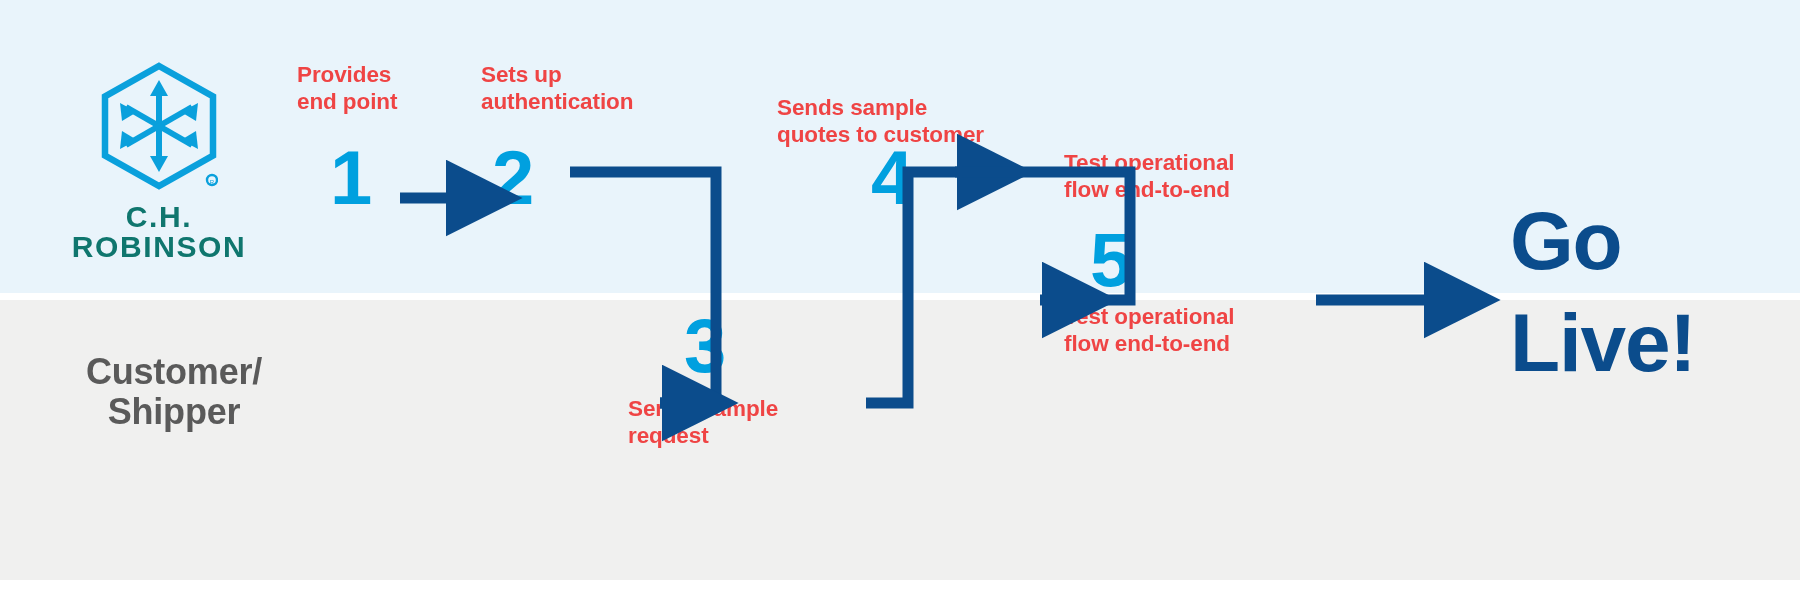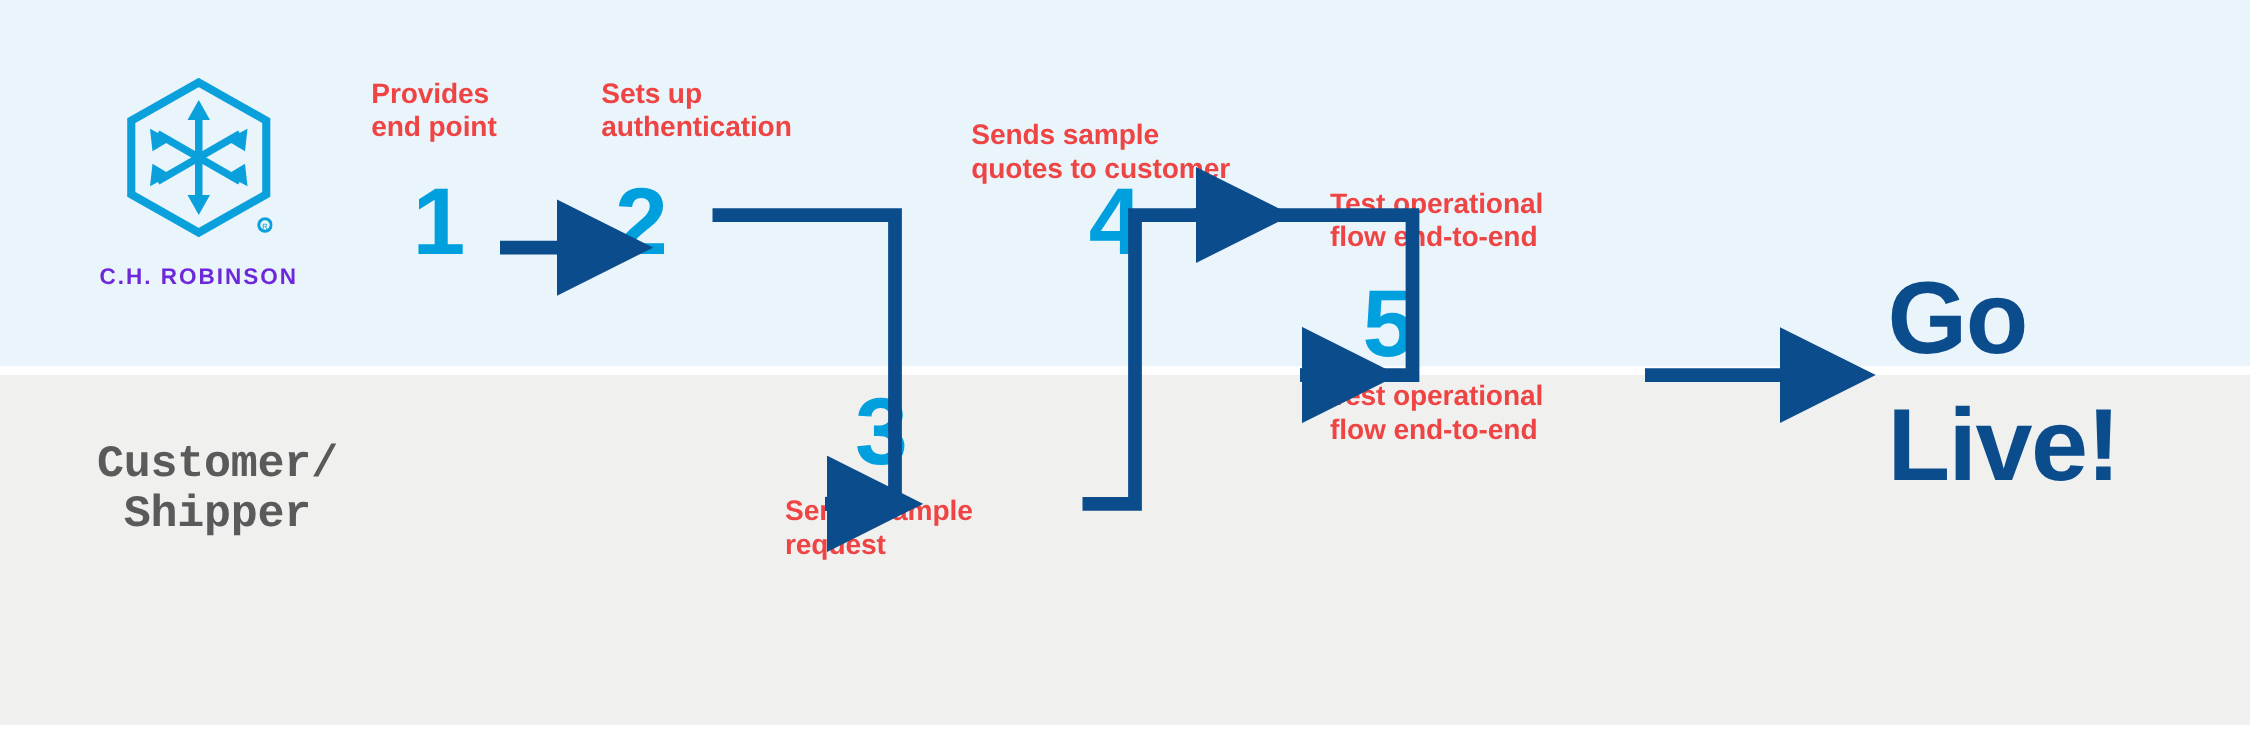--- a/index.html
+++ b/index.html
@@ -13,36 +13,36 @@
 
   
   .band{position:absolute;left:0;width:1800px;}
   #band-top{top:0;height:293px;background:#e9f4fb;}
   #band-bottom{top:300px;height:280px;background:#f0f0ef;}
 
   
   #logo-block{position:absolute;left:50px;top:62px;width:218px;text-align:center;}
   #logo-mark{display:block;margin:0 auto;}
   #logo-wordmark{
-    margin-top:22px;font-size:18px;font-weight:700;letter-spacing:1.6px;
-    color:#6d28d9;line-height:1;
+    margin-top:12px;font-size:30px;font-weight:700;letter-spacing:1.6px;
+    color:#0f766e;line-height:1;
   }
 
   
   .caption{
     position:absolute;color:#ef4444;font-weight:700;font-size:22.5px;
     line-height:1.18;white-space:pre-line;letter-spacing:-0.1px;
   }
   .step-num{
     position:absolute;color:#00a0df;font-weight:700;font-size:76px;
     line-height:1;letter-spacing:-1px;
   }
   .lane-label{
     position:absolute;color:#5a5a5a;font-weight:700;font-size:36px;
-    line-height:1.12;white-space:pre-line;letter-spacing:-0.2px;font-family:Liberation Mono, monospace;
+    line-height:1.12;white-space:pre-line;letter-spacing:-0.2px;
   }
   #go-live{
     position:absolute;color:#0b4c8c;font-weight:700;font-size:82px;
     line-height:1.24;white-space:pre-line;letter-spacing:-1.2px;
   }
 
   
   #connectors{position:absolute;left:0;top:0;width:1800px;height:600px;}
 </style>
 </head>
@@ -112,21 +112,21 @@
   <div class="step-num" style="left:330px;top:140px;">1</div>
 
   <div class="step-num" style="left:492px;top:140px;">2</div>
 
   <div class="step-num" style="left:684px;top:308px;">3</div>
 
   <div class="step-num" style="left:871px;top:140px;">4</div>
 
   <div class="step-num" style="left:1090px;top:222px;">5</div>
 
-  <div id="go-live" style="left:1510px;top:204px;">Go
+  <div id="go-live" style="left:1510px;top:190px;">Go
 Live!</div>
 
   <svg id="connectors" viewBox="0 0 1800 600">
     <defs>
       <marker id="ah" markerWidth="7" markerHeight="7" refX="0.4" refY="3.5" orient="auto" markerUnits="strokeWidth">
         <path d="M0,0 L7,3.5 L0,7 z" fill="#0b4c8c"></path>
       </marker>
     </defs>
 
     <g>

